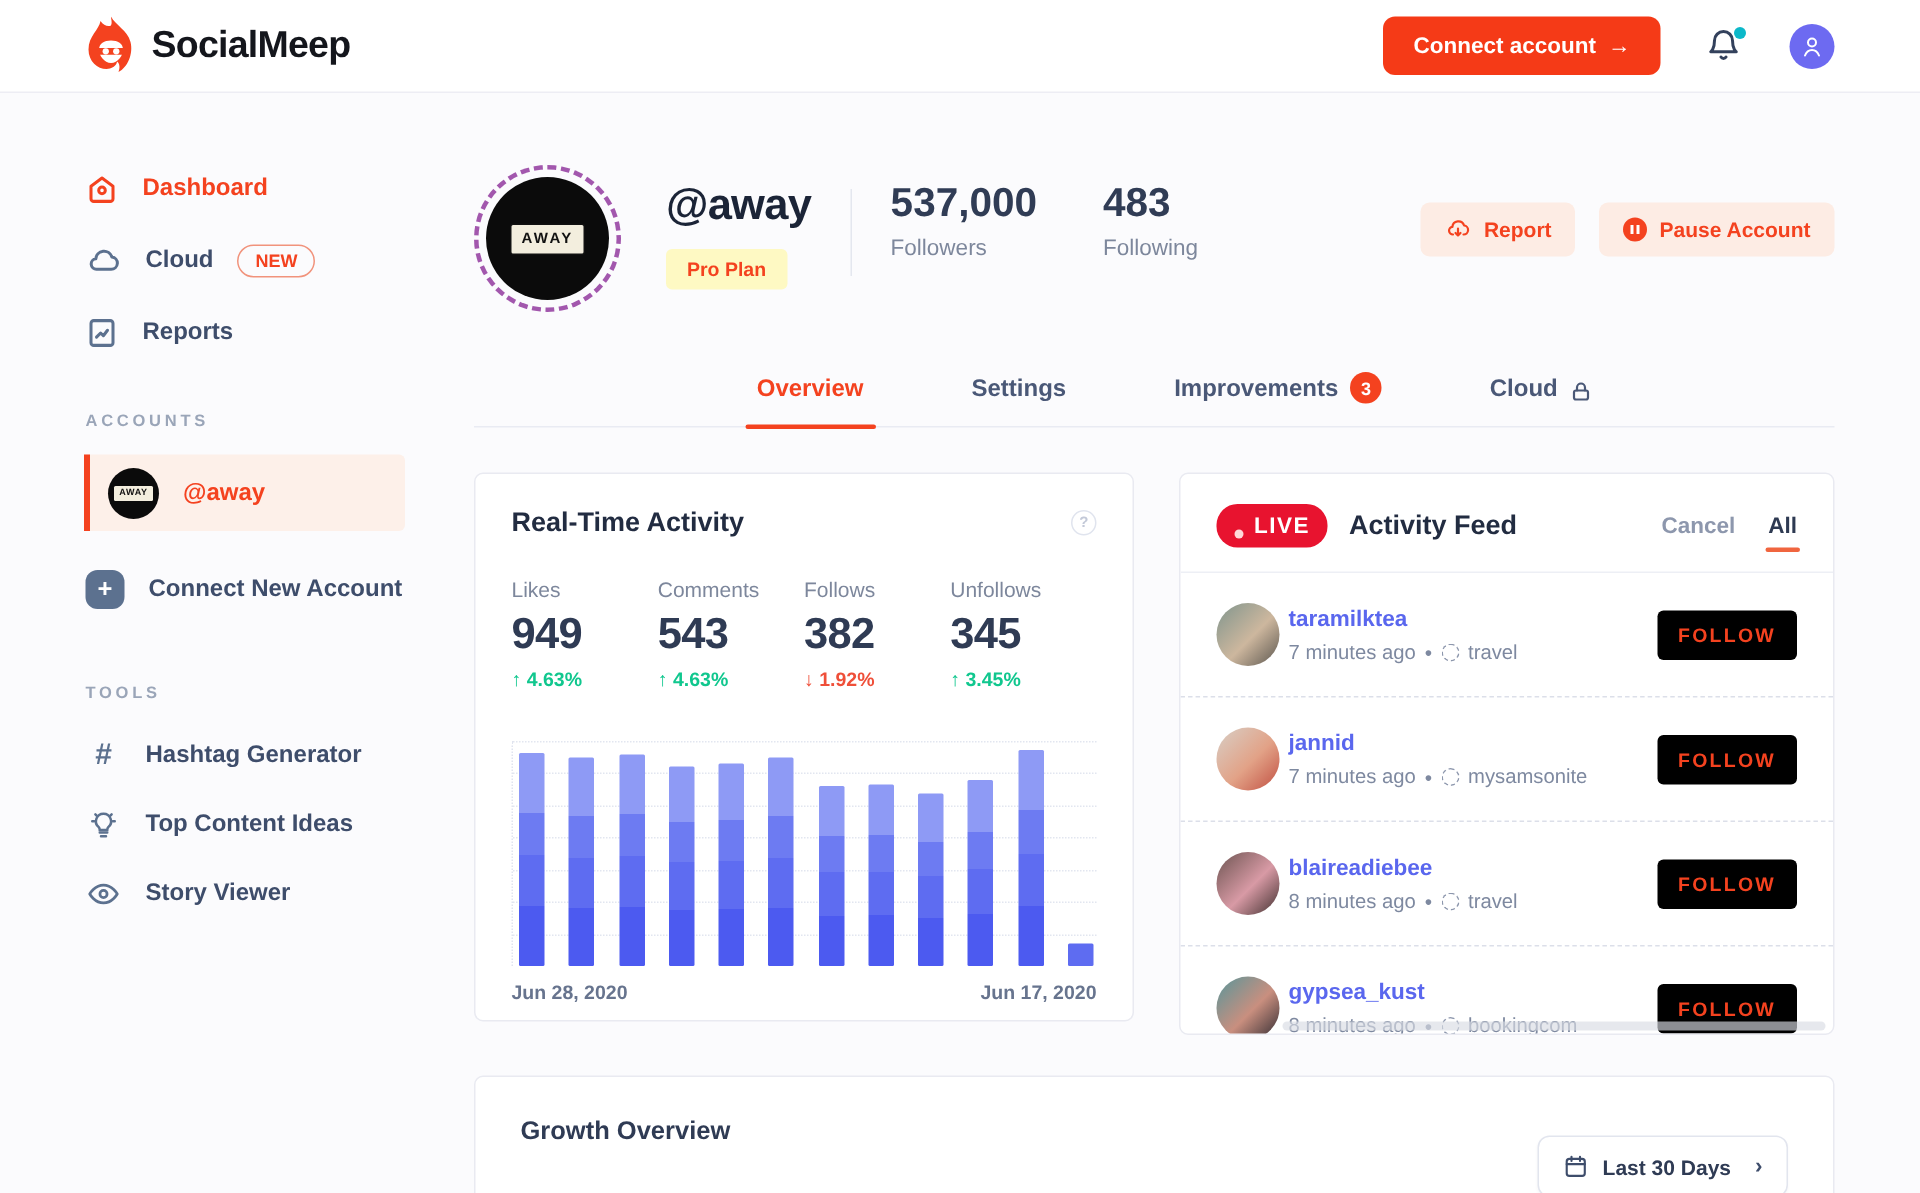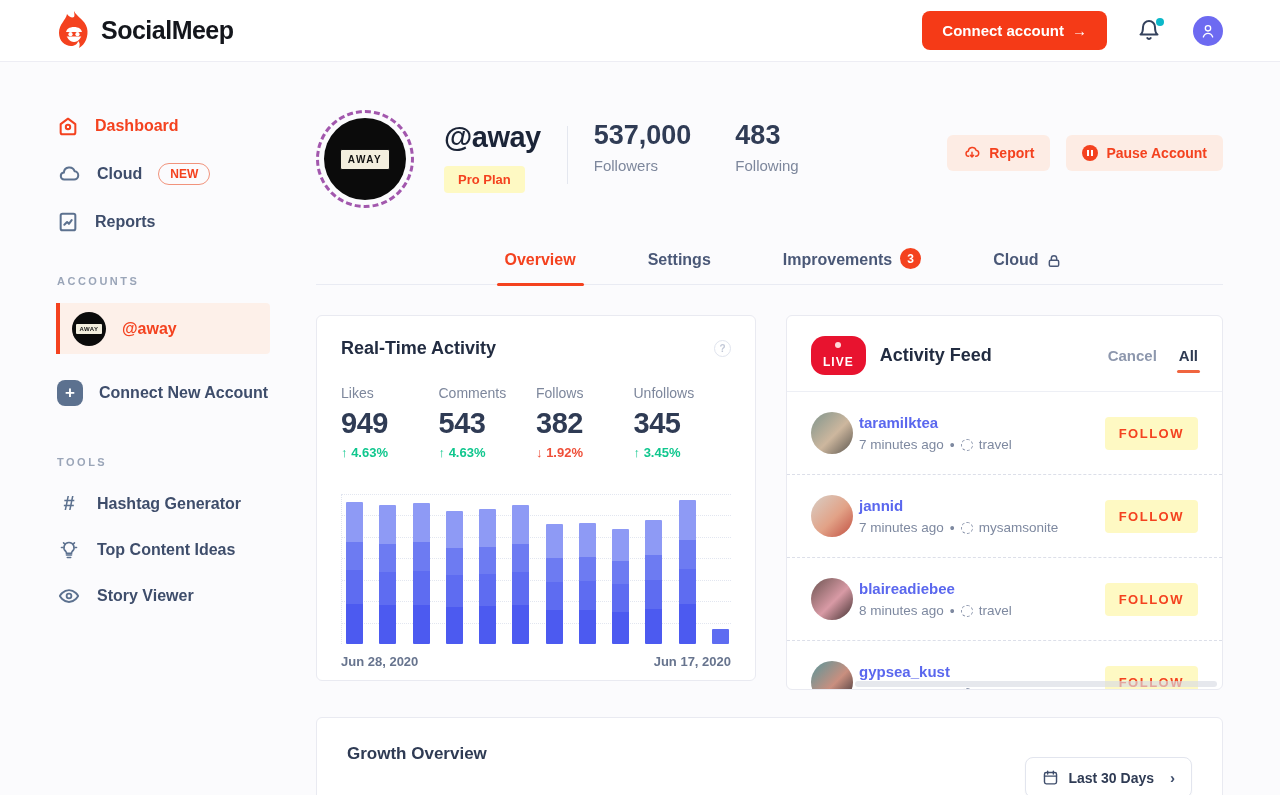--- a/index.html
+++ b/index.html
@@ -108,42 +108,42 @@
   .bars { position:absolute; left:4px; right:2px; top:0; bottom:0; display:flex;
     justify-content:space-between; align-items:flex-end; }
   .bar { width:17px; border-radius:1px; }
   .chart-dates { display:flex; justify-content:space-between; font-size:13px;
     color:#67748e; margin-top:10px;font-weight:bold; }
 
   
   .feed-card { width:437px; height:375px; position:relative; overflow:hidden; }
   .feed-head { display:flex; align-items:center; padding:20px 24px 16px 24px;
     border-bottom:1px solid #edeff5;}
-  .live-badge { background:#e8132f; color:#fff; font-size:12px; font-weight:800;
+  .live-badge { background:#e8132f; color:#fff; font-size:15px; font-weight:800;
     letter-spacing:1px; padding:6px 12px; border-radius:14px; display:flex;
-    align-items:center; gap:7px;flex-direction:column;}
+    align-items:flex-end; gap:7px;}
   .live-dot { width:6px; height:6px; border-radius:50%; background:#ffd9d9; }
   .feed-title { font-size:18px; font-weight:800; color:#222c41; margin-left:14px; }
   .feed-actions { margin-left:auto; display:flex; align-items:center; gap:22px; }
   .cancel-link { font-size:15px; color:#8d97ad; font-weight:600; cursor:pointer;}
   .all-link { position:relative; font-size:15px; color:#2e3a52; font-weight:700; cursor:pointer;}
   .all-link::after { content:""; position:absolute; left:-2px; right:-2px; bottom:-9px;
     height:3px; background:#f0653f; border-radius:2px;}
   .feed-item { display:flex; align-items:center; height:83px; padding:0 24px;
     border-bottom:1px dashed #dcdfe9; }
   .feed-item:last-child { border-bottom:none; }
   .feed-avatar { width:42px; height:42px; border-radius:50%; flex-shrink:0;}
   .feed-body { margin-left:6px; }
   .feed-user { font-size:15px; font-weight:700; color:#5a67ee; cursor:pointer;}
   .feed-meta { display:flex; align-items:center; gap:6px; font-size:13.5px;
     color:#7e89a0; margin-top:6px;}
   .meta-dot { color:#7e89a0; font-size:14px; }
   .tag-circle { width:12px; height:12px; border-radius:50%; border:1.5px dashed #8d97ad;
     display:inline-block;}
-  .follow-btn { margin-left:auto; background:#fef9c3; color:#f4421f; border:none;
+  .follow-btn { margin-left:auto; background:#000000; color:#f4421f; border:none;
     border-radius:4px; font-size:13px; font-weight:800; letter-spacing:1.5px;
     padding:9px 14px; cursor:pointer; font-family:"Liberation Sans",sans-serif;}
   .feed-scrollbar { position:absolute; bottom:2px; left:68px; right:5px; height:6px;
     background:#d8dbe4; border-radius:3px; opacity:0.65; }
 
   
   .growth-card { margin-top:27px; width:907px; height:130px; padding:26px 30px;
     display:flex; align-items:flex-start; }
   .growth-title { font-size:17px; font-weight:800; color:#2f3b54; }
   .growth-sub { font-size:14px; color:#7d879c; margin-top:9px; }

